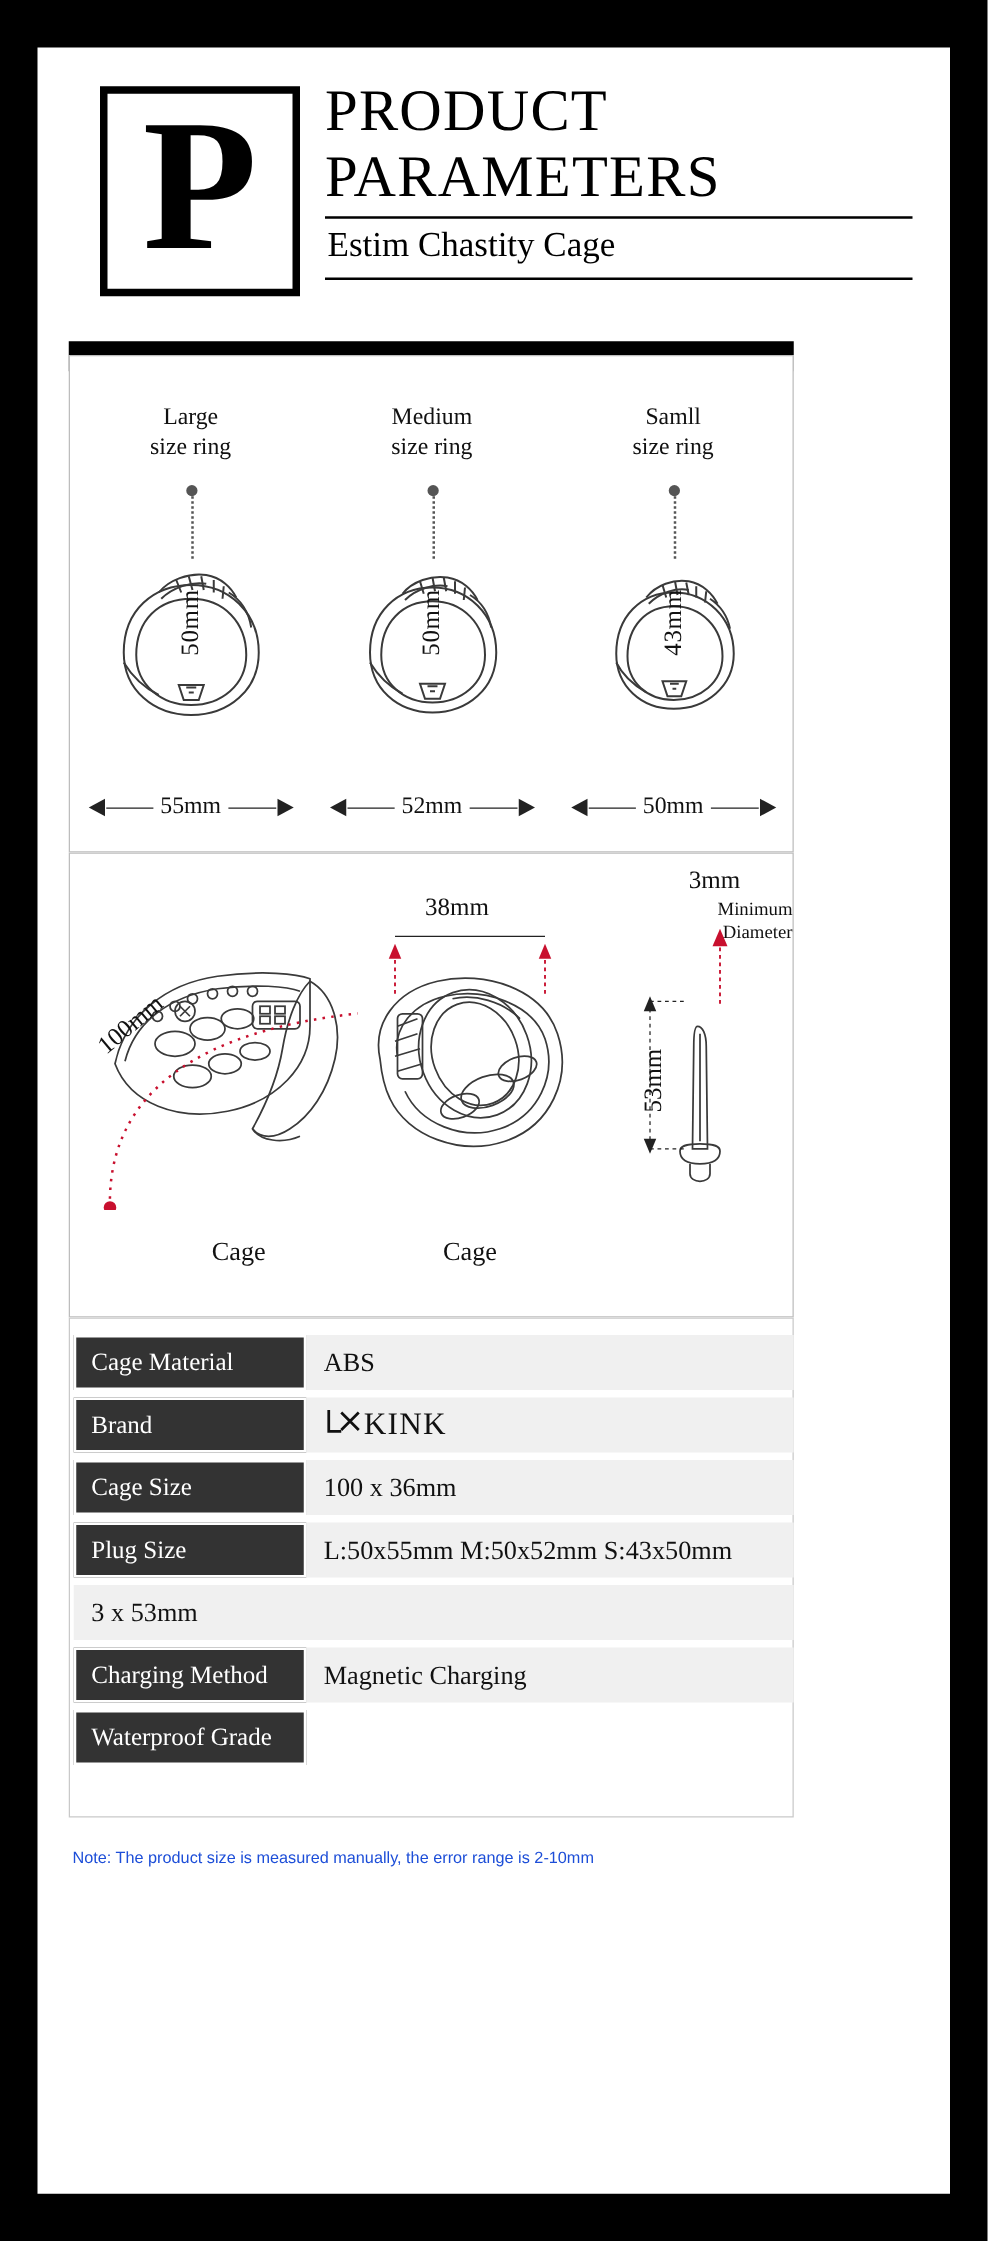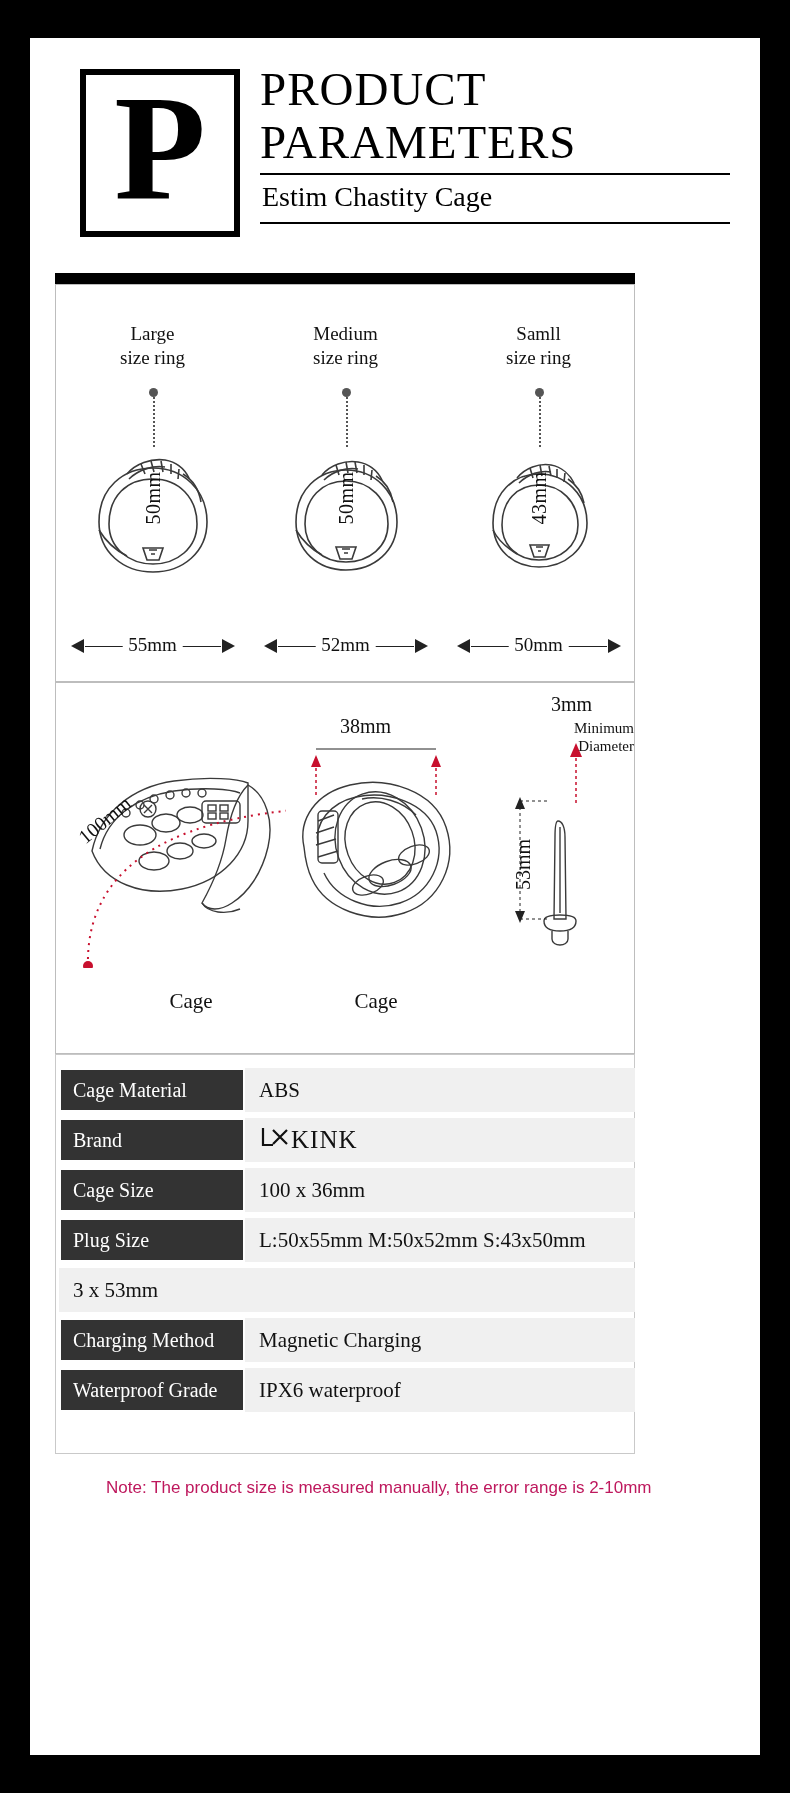--- a/index.html
+++ b/index.html
@@ -196,23 +196,22 @@
   .brand-mark {
     display: inline-block;
     margin: 0 1px;
   }
   
   .note {
     position: absolute;
     left: 28px; top: 1440px;
     width: 580px;
     font-family: "Liberation Sans", sans-serif;
-    font-size: 17px;
-    color: #be185d;
-    margin-left: 48px;
+    font-size: 13px;
+    color: #1d4ed8;
   }
 </style>
 </head>
 <body>
 
 <div class="page">
 
   <div class="header">
     <div class="logo-box">
       <div class="logo-letter">P</div>
@@ -445,18 +444,17 @@
       <div class="spec-val">3 x 53mm</div>
     </div>
 
     <div class="spec-row">
       <div class="spec-key">Charging Method</div>
       <div class="spec-val">Magnetic Charging</div>
     </div>
 
     <div class="spec-row">
       <div class="spec-key">Waterproof Grade</div>
-      <div class="spec-val">IPX6 waterproof</div>
     </div>
   </div>
 
   <div class="note">Note: The product size is measured manually, the error range is 2-10mm</div>
 </div>
 
 </body></html>

